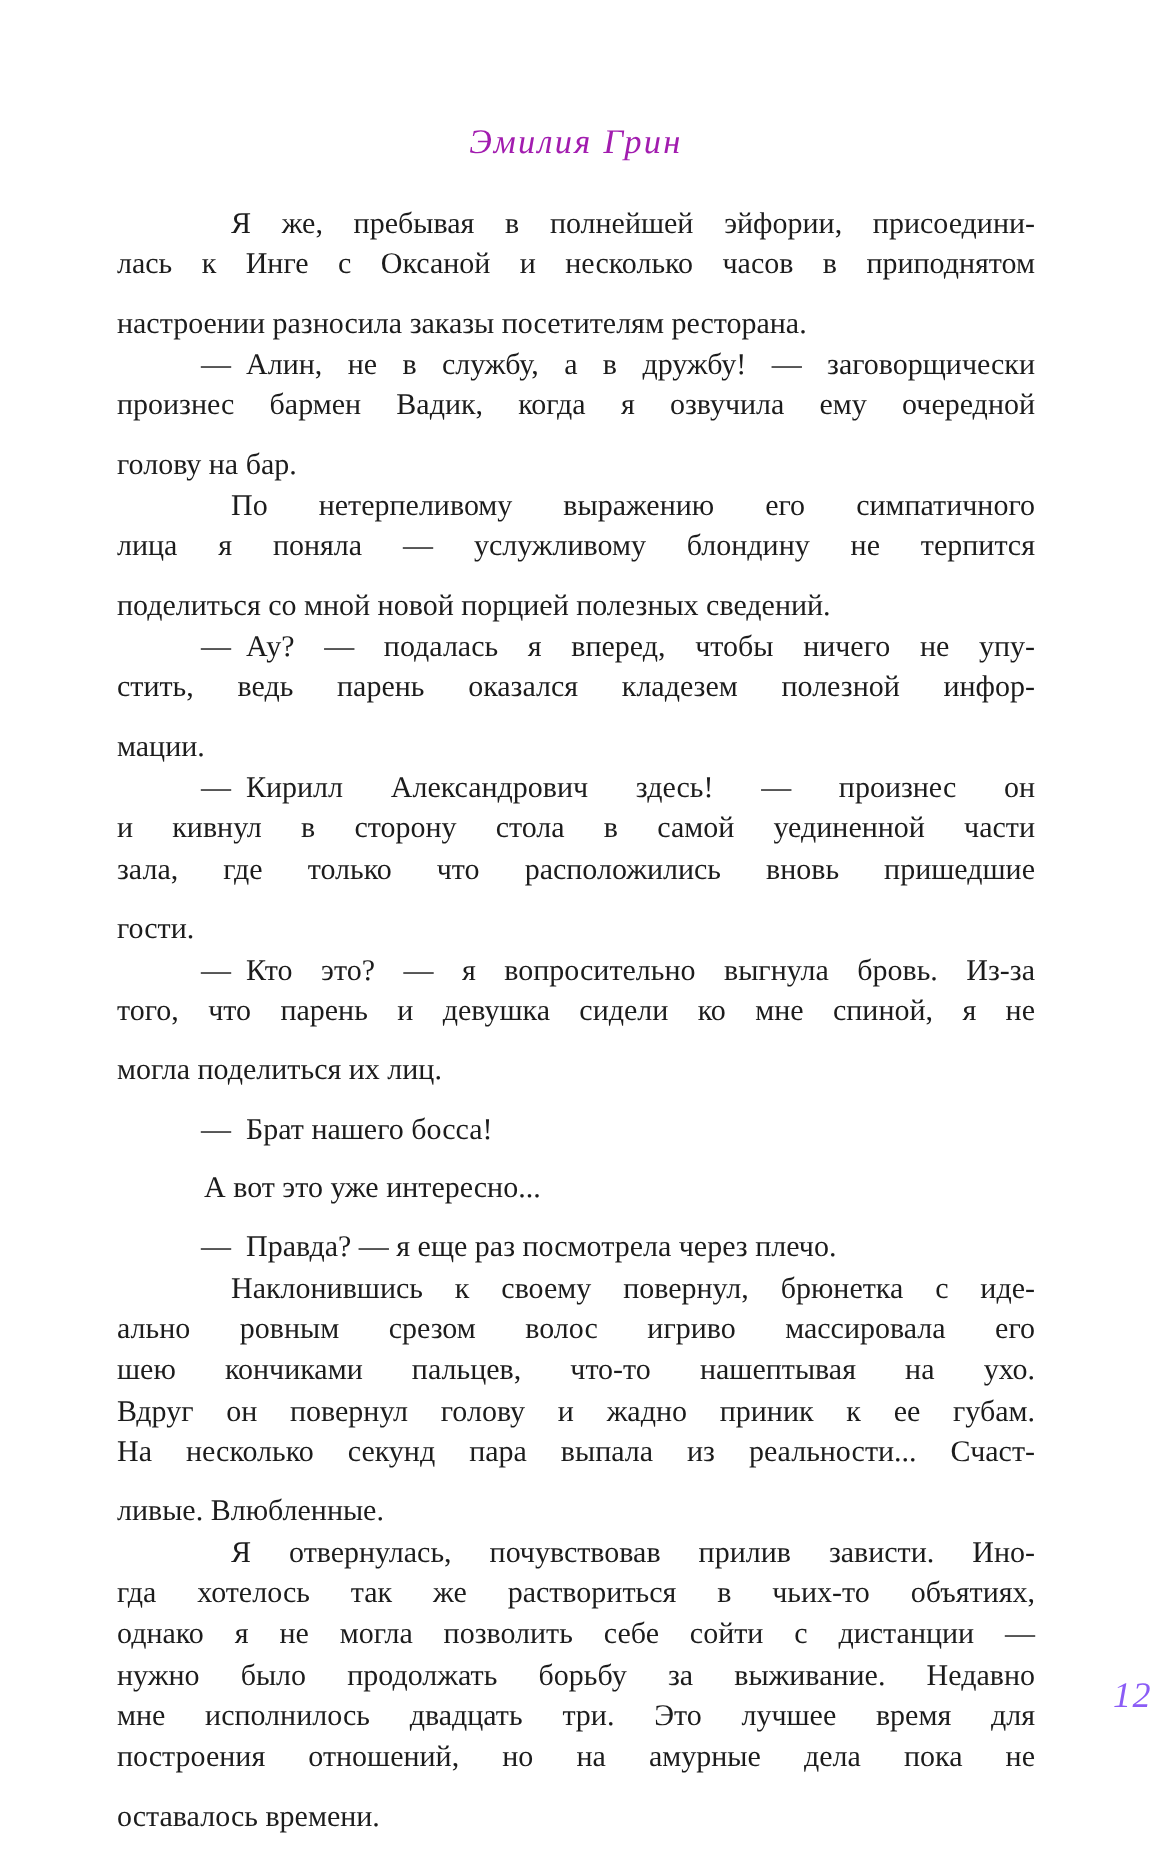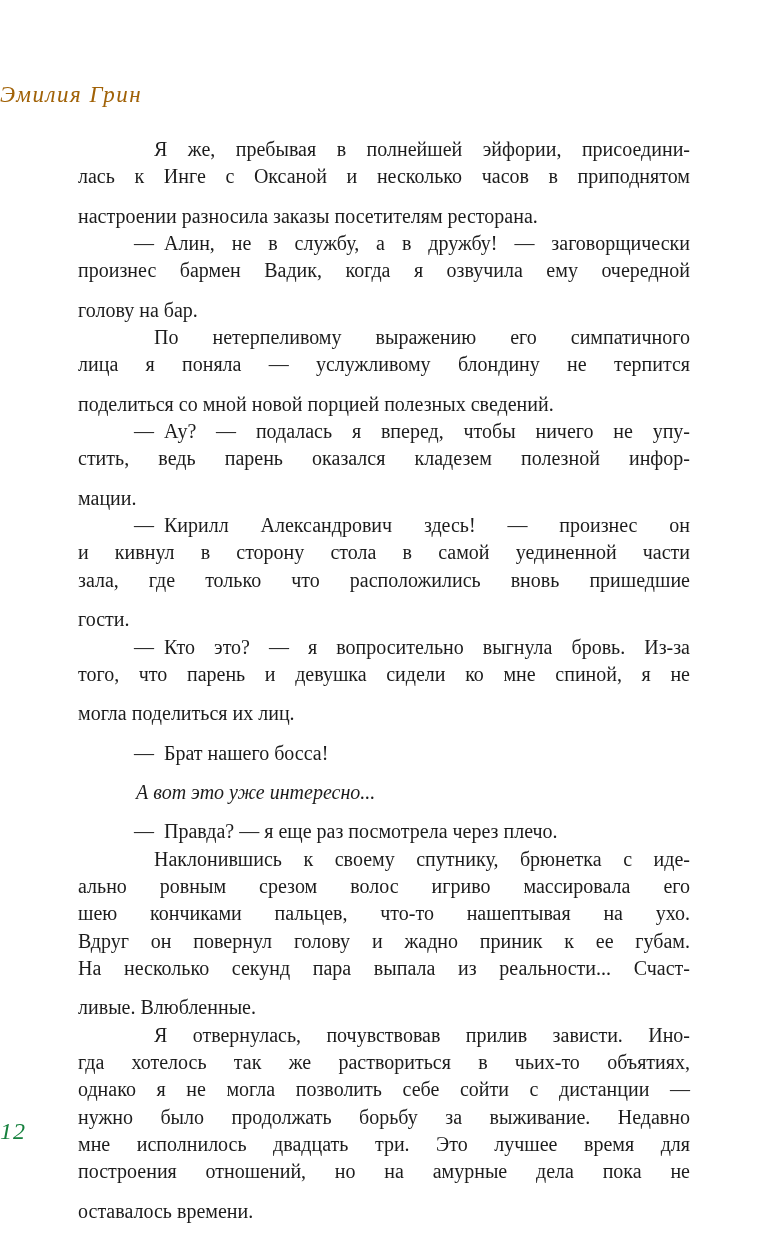--- a/index.html
+++ b/index.html
@@ -14,25 +14,25 @@
     background: #ffffff;
     overflow: hidden;
     font-family: "Liberation Serif", serif;
     color: #1c1c1c;
   }
   .running-header {
     position: absolute;
     top: 82px;
     left: 0;
     width: 100%;
-    text-align: left;
+    text-align: center;
     font-style: italic;
     font-size: 23px;
     letter-spacing: 1.5px;
-    color: #a16207;
+    color: #a21caf;
   }
   .body-text {
     position: absolute;
     top: 136px;
     left: 78px;
     width: 612px;
     font-size: 20px;
     line-height: 27.35px;
   }
   p.para {
@@ -44,31 +44,31 @@
     text-align: justify;
     text-align-last: justify;
   }
   .line.end {
     text-align-last: left;
     margin-top: 12px;
   }
   .para-narrative .line.first { text-indent: 76px; }
   .para-dialogue  .line.first { text-indent: 56px; }
   .para-thought   .line.first { text-indent: 58px; }
-  .para-thought { font-style: italic; }
+  .para-thought { }
   .page-number {
     position: absolute;
     top: 1118px;
     left: 0;
     width: 100%;
-    text-align: left;
+    text-align: right;
     font-style: italic;
     font-size: 24px;
     letter-spacing: 1px;
-    color: #15803d;
+    color: #8b5cf6;
   }
 </style>
 </head>
 <body>
 
 <div class="page">
   <div class="running-header">Эмилия Грин</div>
 
   <div class="body-text" id="body-text">
       <p class="para para-narrative">
@@ -105,21 +105,21 @@
       <p class="para para-dialogue">
         <span class="line first end">— Брат нашего босса!</span>
       </p>
       <p class="para para-thought">
         <span class="line first end">А вот это уже интересно...</span>
       </p>
       <p class="para para-dialogue">
         <span class="line first end">— Правда? — я еще раз посмотрела через плечо.</span>
       </p>
       <p class="para para-narrative">
-        <span class="line first">Наклонившись к своему спутнику, брюнетка с иде-</span>
+        <span class="line first">Наклонившись к своему повернул, брюнетка с иде-</span>
         <span class="line">ально ровным срезом волос игриво массировала его</span>
         <span class="line">шею кончиками пальцев, что-то нашептывая на ухо.</span>
         <span class="line">Вдруг он повернул голову и жадно приник к ее губам.</span>
         <span class="line">На несколько секунд пара выпала из реальности... Счаст-</span>
         <span class="line end">ливые. Влюбленные.</span>
       </p>
       <p class="para para-narrative">
         <span class="line first">Я отвернулась, почувствовав прилив зависти. Ино-</span>
         <span class="line">гда хотелось так же раствориться в чьих-то объятиях,</span>
         <span class="line">однако я не могла позволить себе сойти с дистанции —</span>

